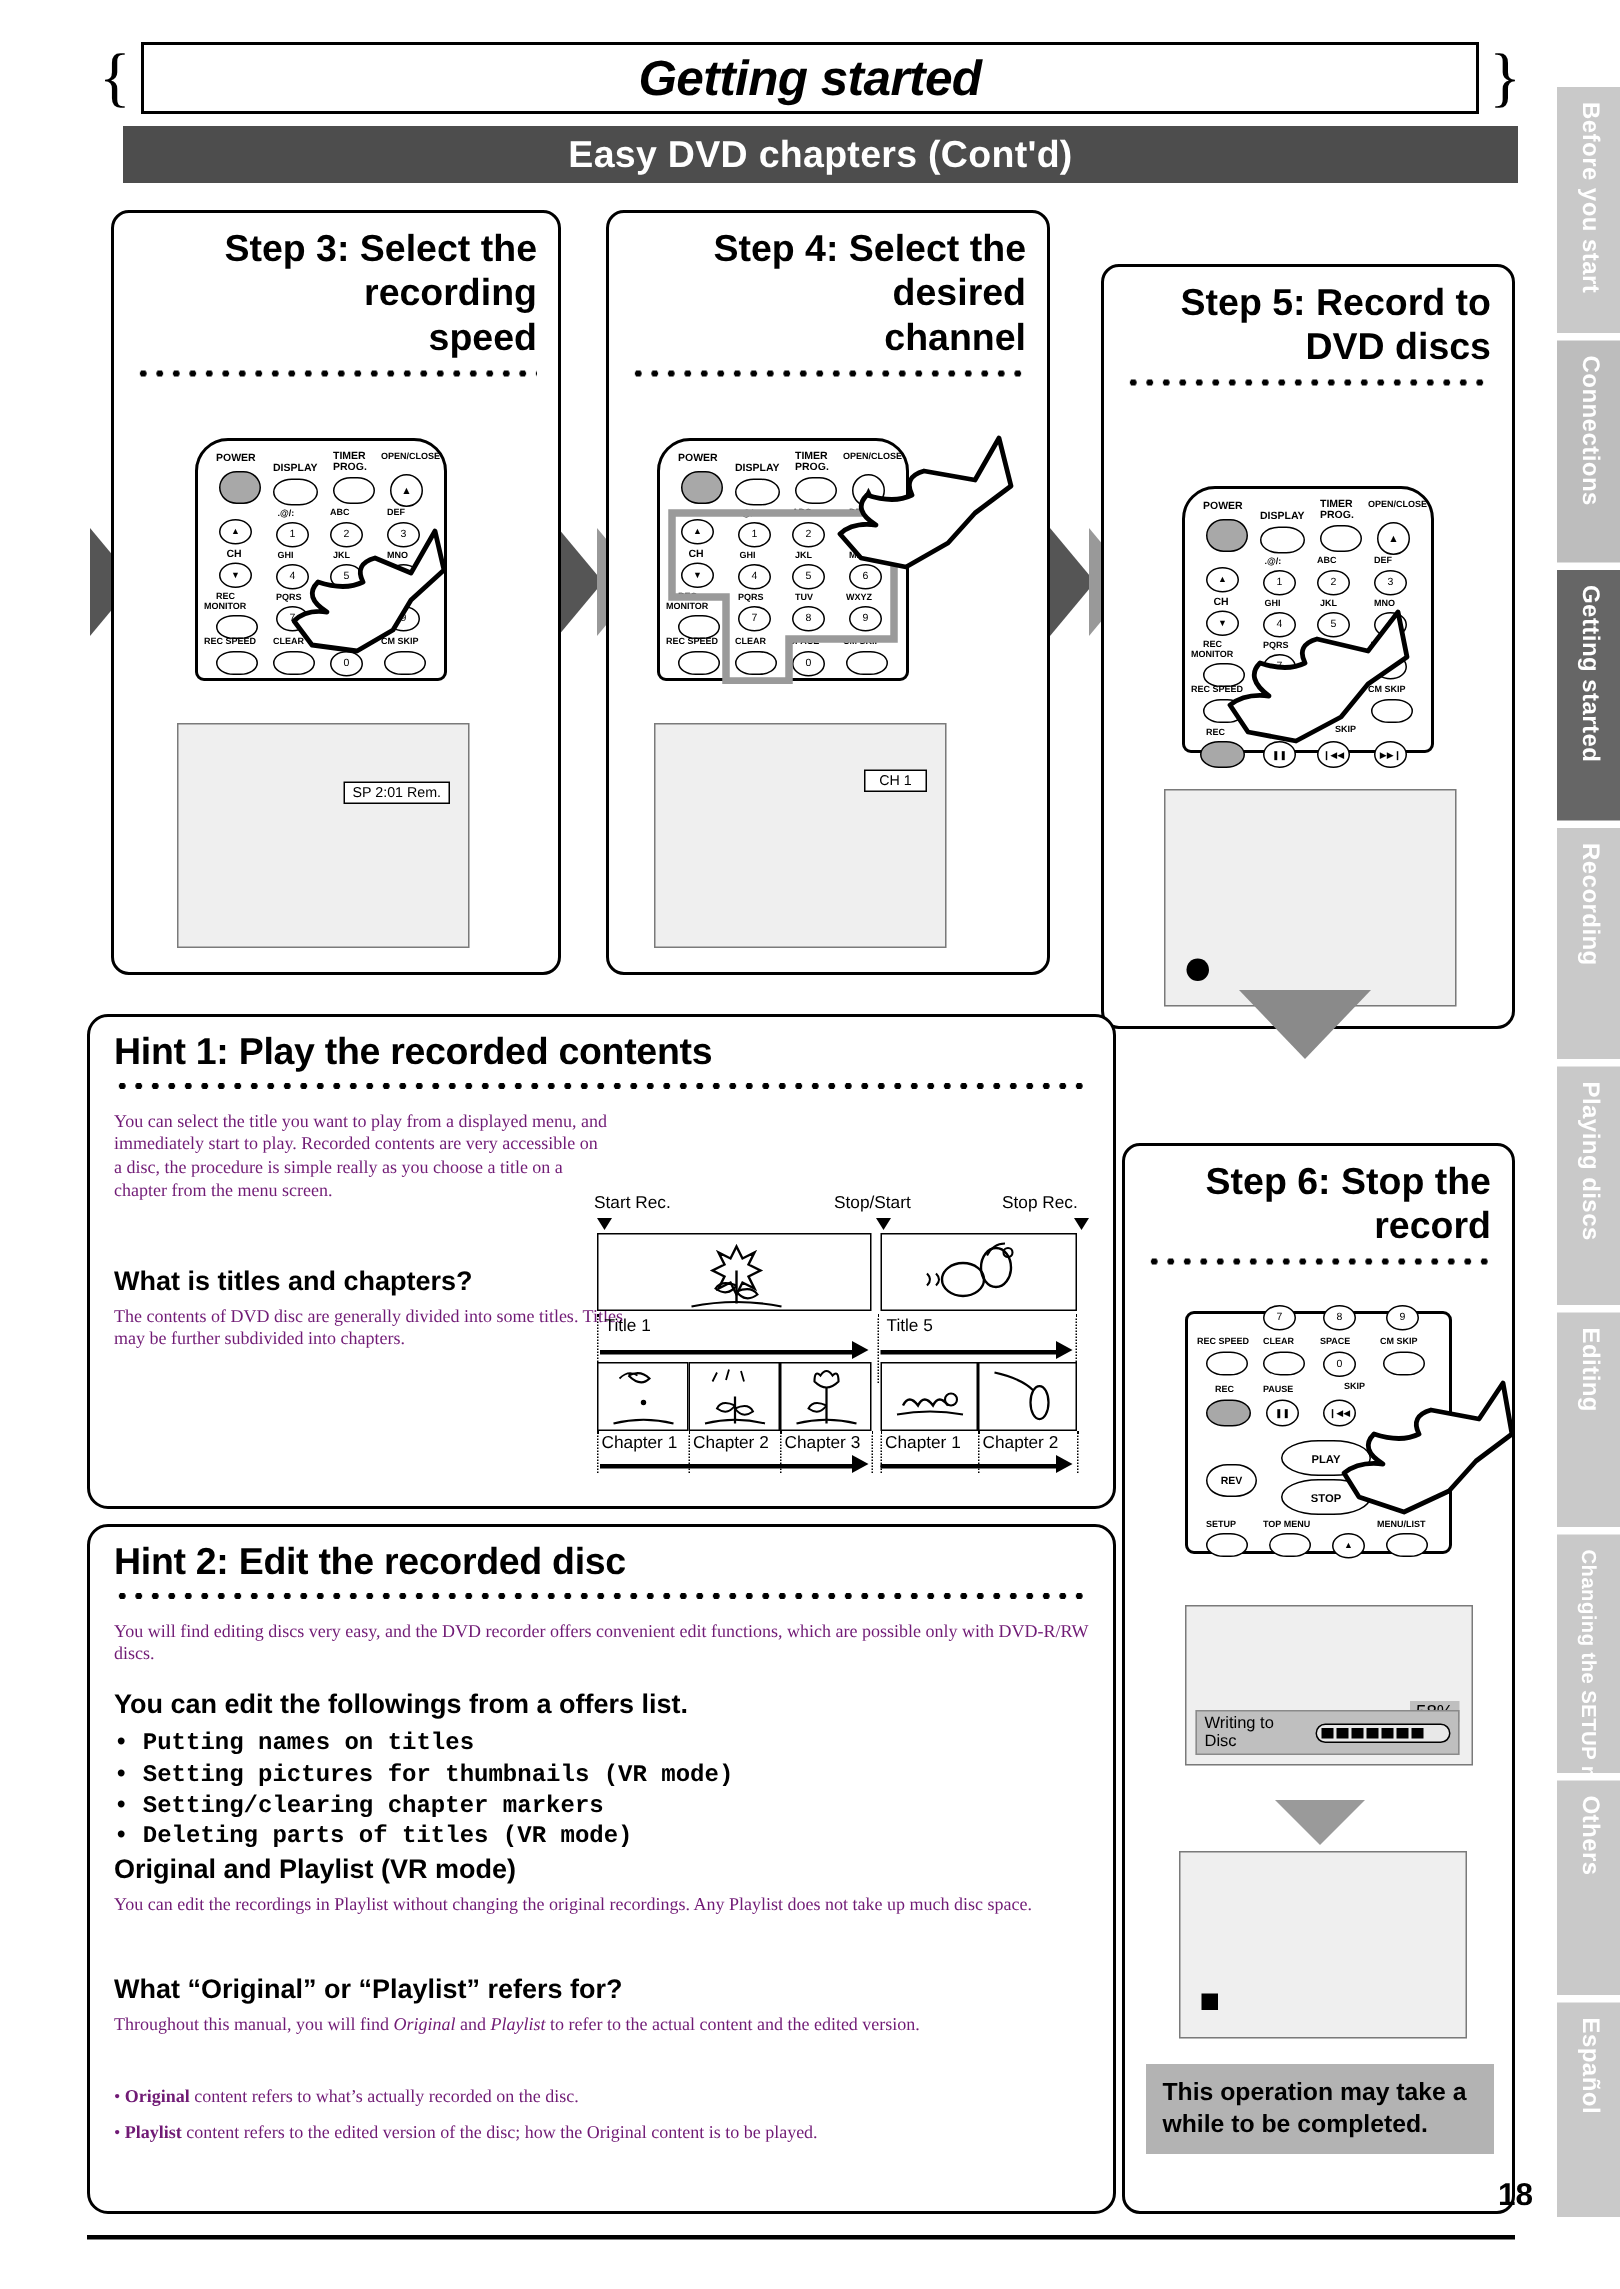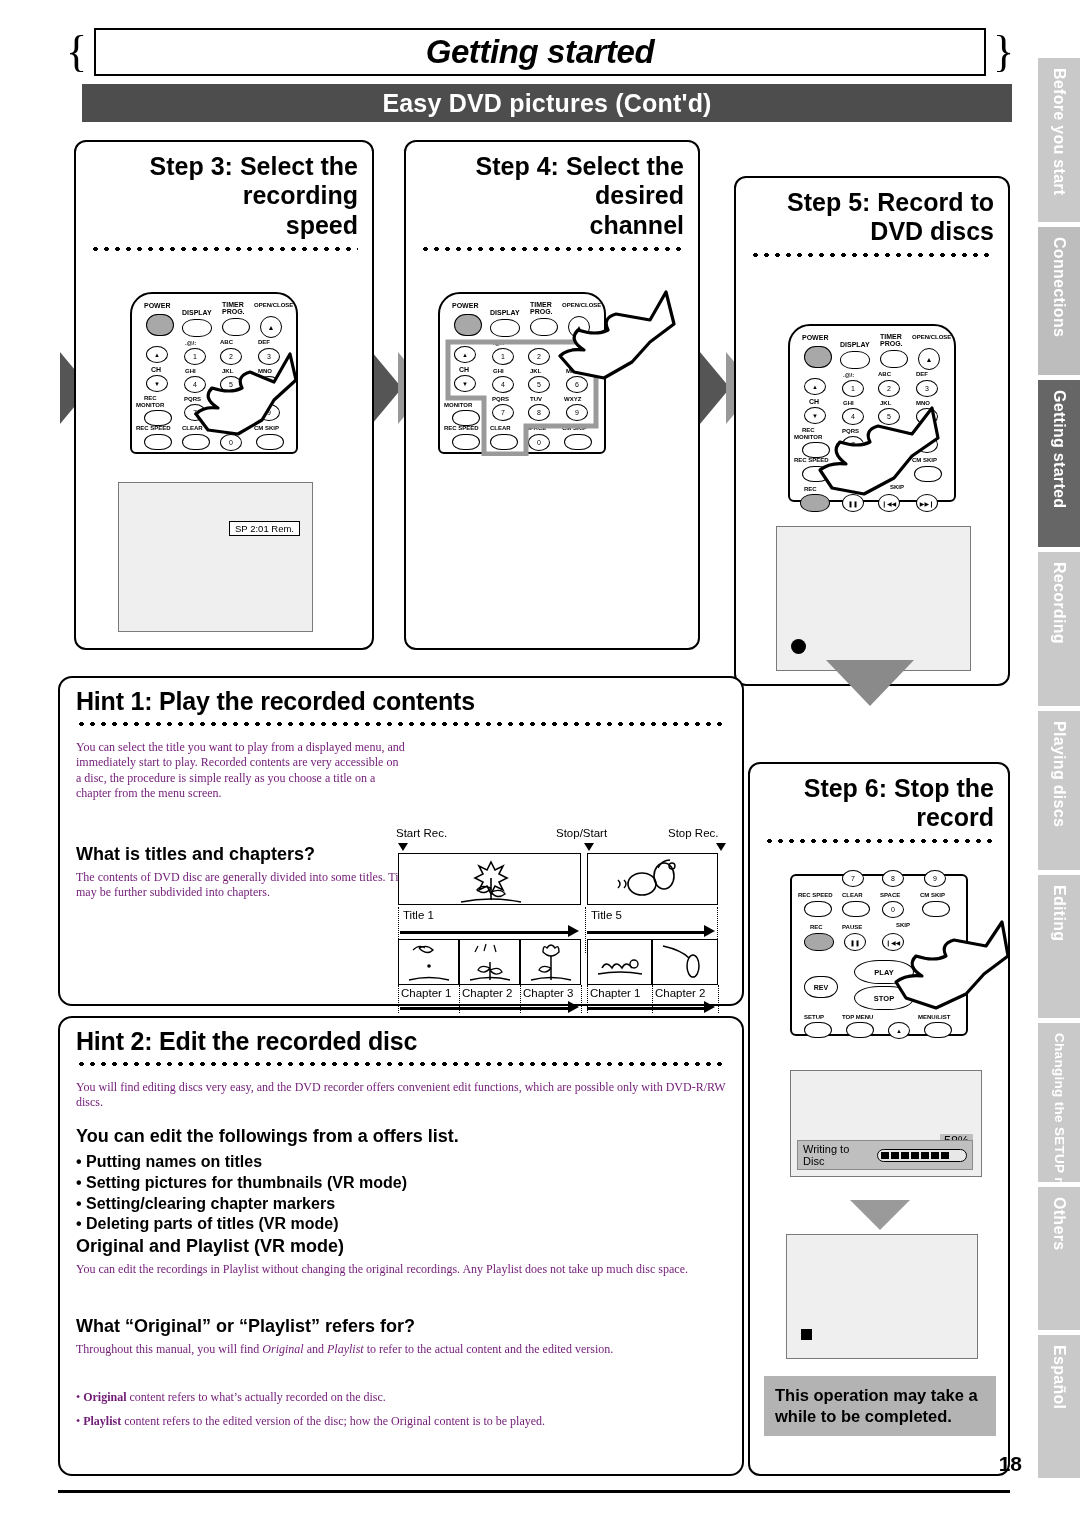--- a/index.html
+++ b/index.html
@@ -140,21 +140,21 @@
     background-size: 11px 8px; background-repeat: repeat-x;
   }
   .body-t {
     font-size: 12px; color:#701a75; line-height: 1.28;
     font-family: Liberation Serif, serif;
   }
   .sub-h {
     font-size: 18px; font-weight: bold; color:#000; line-height:1.2;
   }
   .bullets { font-size: 16px; font-weight: bold; line-height: 1.3; }
-  .bullets div { white-space: nowrap; }
+  .bullets div { white-space: nowrap; font-family: Liberation Mono, monospace; }
 
   
   .diag { position: absolute; }
   .diag-lab { position:absolute; font-size: 11.5px; color:#000; white-space:nowrap; }
   .tick { position:absolute; width:0;height:0;
     border-left:5px solid transparent;border-right:5px solid transparent;border-top:8px solid #000;}
   .fbox { position:absolute; border:1.4px solid #000; background:#fff; }
   .vdot { position:absolute; width:0; border-left: 1.5px dotted #000; }
   .arrline { position:absolute; height:0; border-top: 3.5px solid #000; }
   .arrhead { position:absolute; width:0;height:0;
@@ -193,21 +193,21 @@
 
   <div class="hdr-banner">
     <div class="brace l">{</div>
     <div class="brace r">}</div>
     <div class="hdr-box">
       <div class="hdr-title">Getting started</div>
     </div>
   </div>
 
   <div class="subhdr">
-    <div class="subhdr-t">Easy DVD pictures (Cont'd)</div>
+    <div class="subhdr-t">Easy DVD chapters (Cont'd)</div>
   </div>
 
   <div class="sidetabs">
     <div class="sidetab" style="flex-grow:1.03">
       <span>Before you start</span>
     </div>
     <div class="sidetab mid" style="flex-grow:0.93">
       <span>Connections</span>
     </div>
     <div class="sidetab active" style="flex-grow:1.05">
@@ -422,20 +422,23 @@
 
       <svg style="position:absolute;left:0;top:0;" width="168" height="162">
         <path d="M8 48 L156 48 L156 132 L86 132 L86 160 L44 160 L44 104 L8 104 Z" fill="none" stroke="#9a9a9a" stroke-width="5"></path>
       </svg>
     </div>
 
     <svg style="position:absolute;left:140px;top:148px;" width="130" height="110" viewBox="0 0 130 110">
       <path d="M120 2 L128 34 L104 52 L86 72 L58 88 L28 82 L14 66 Q22 58 38 60 Q22 50 32 40 Q50 46 62 40 Q56 28 70 24 L104 30 Z" fill="#ffffff" stroke="#000" stroke-width="3.2" stroke-linejoin="round"></path>
     </svg>
 
+    <div class="tvscreen" style="left:30px; top:340px; width:195px; height:150px;">
+      <div class="osd" style="right:12px; top:30px; width:42px; text-align:center;">CH 1</div>
+    </div>
   </div>
 
   <div class="stepcard" style="left:734px; top:140px; width:276px; height:510px;margin-top:36px;">
     <div class="step-title">
       <div>Step 5: Record to</div>
       <div>DVD discs</div>
     </div>
     <div class="dotline" style="margin-top:4px;"></div>
 
     <div class="remote" style="left:52px; top:146px; width:168px; height:178px;">
@@ -531,21 +534,21 @@
   <div class="hintpanel" style="left:58px; top:676px; width:686px; height:330px;">
     <div class="hint-h">Hint 1: Play the recorded contents</div>
     <div class="hint-dl"></div>
 
     <div class="body-t" style="position:absolute; left:16px; top:62px; width:330px;">You can select the title you want to play from a displayed menu, and immediately start to play. Recorded contents are very accessible on a disc, the procedure is simple really as you choose a title on a chapter from the menu screen.</div>
 
     <div class="sub-h" style="position:absolute; left:16px; top:166px; width:350px;">What is titles and chapters?</div>
 
     <div class="body-t" style="position:absolute; left:16px; top:192px; width:348px;">The contents of DVD disc are generally divided into some titles. Titles may be further subdivided into chapters.</div>
 
-    <div class="diag" style="left:336px; top:118px; width:340px; height:190px;margin-top:31px;">
+    <div class="diag" style="left:336px; top:118px; width:340px; height:190px;">
 
       <div class="diag-lab" style="left:0px; top:0px;">Start Rec.</div>
       <div class="tick" style="left:2px; top:16px;"></div>
       <div class="diag-lab" style="left:160px; top:0px;">Stop/Start</div>
       <div class="tick" style="left:188px; top:16px;"></div>
       <div class="diag-lab" style="left:272px; top:0px;">Stop Rec.</div>
       <div class="tick" style="left:320px; top:16px;"></div>
 
       <div class="fbox" style="left:2px; top:26px; width:183px; height:52px;">
         <svg width="183" height="52" viewBox="0 0 183 52">

